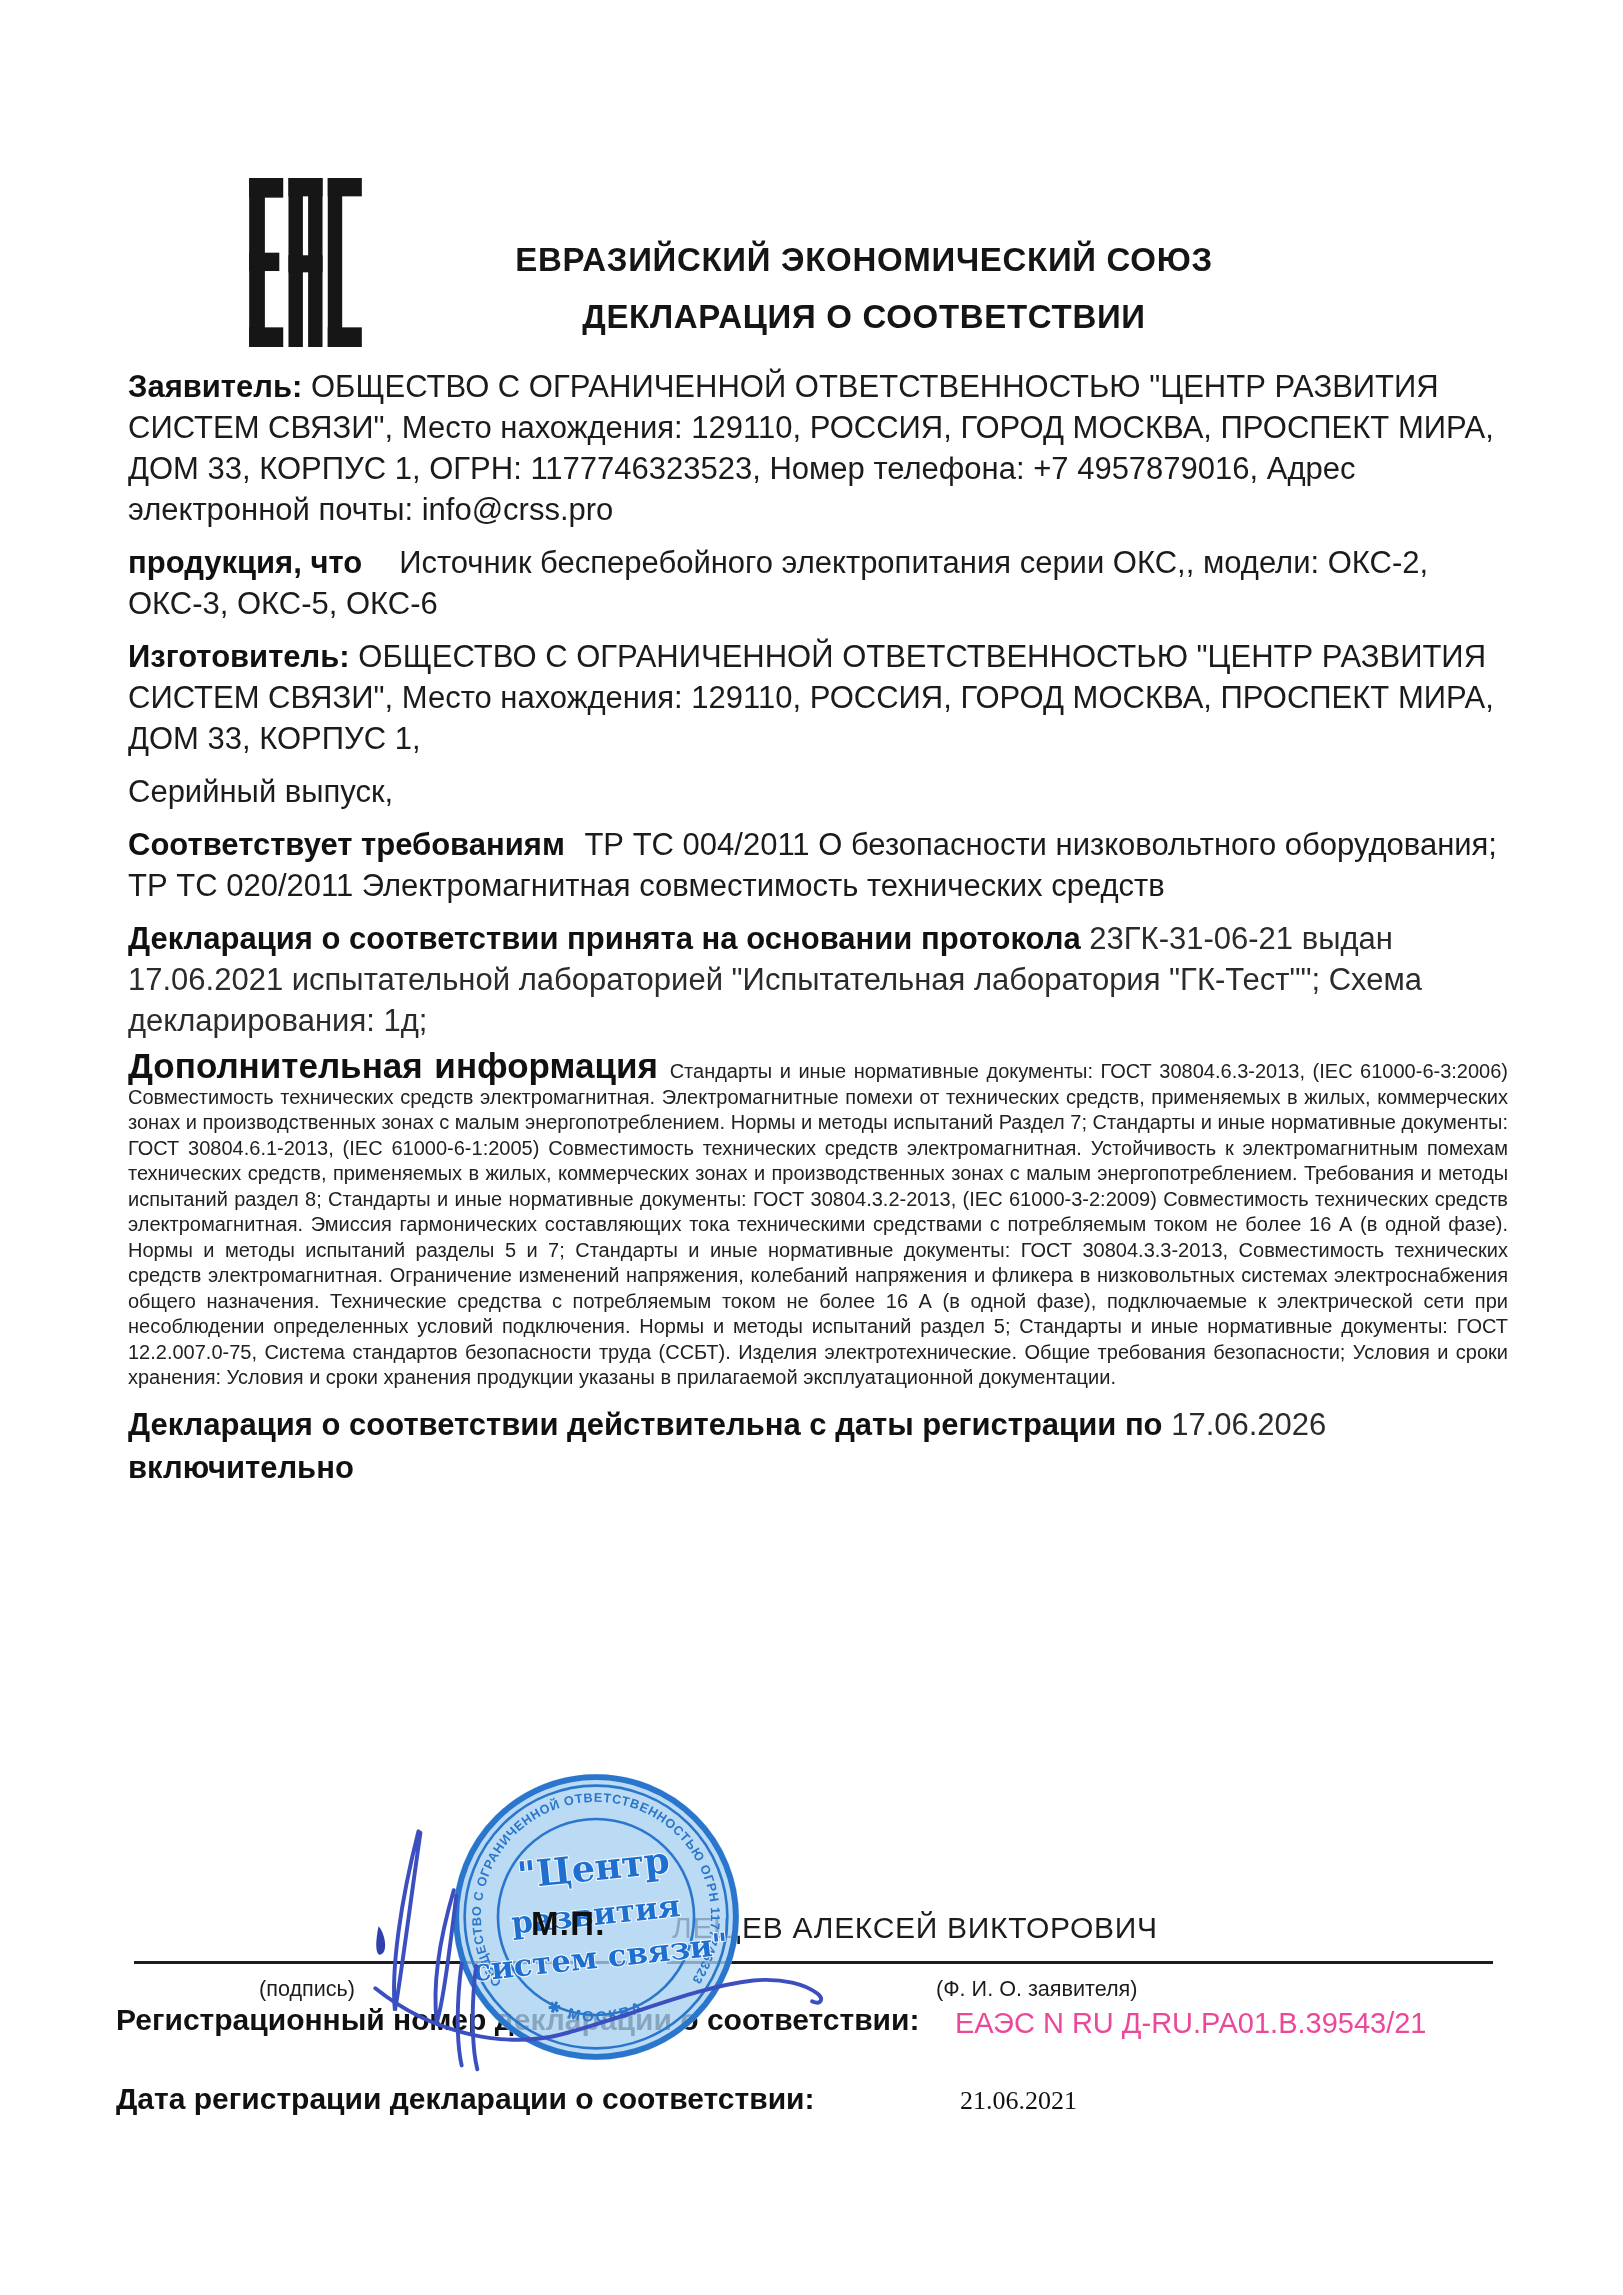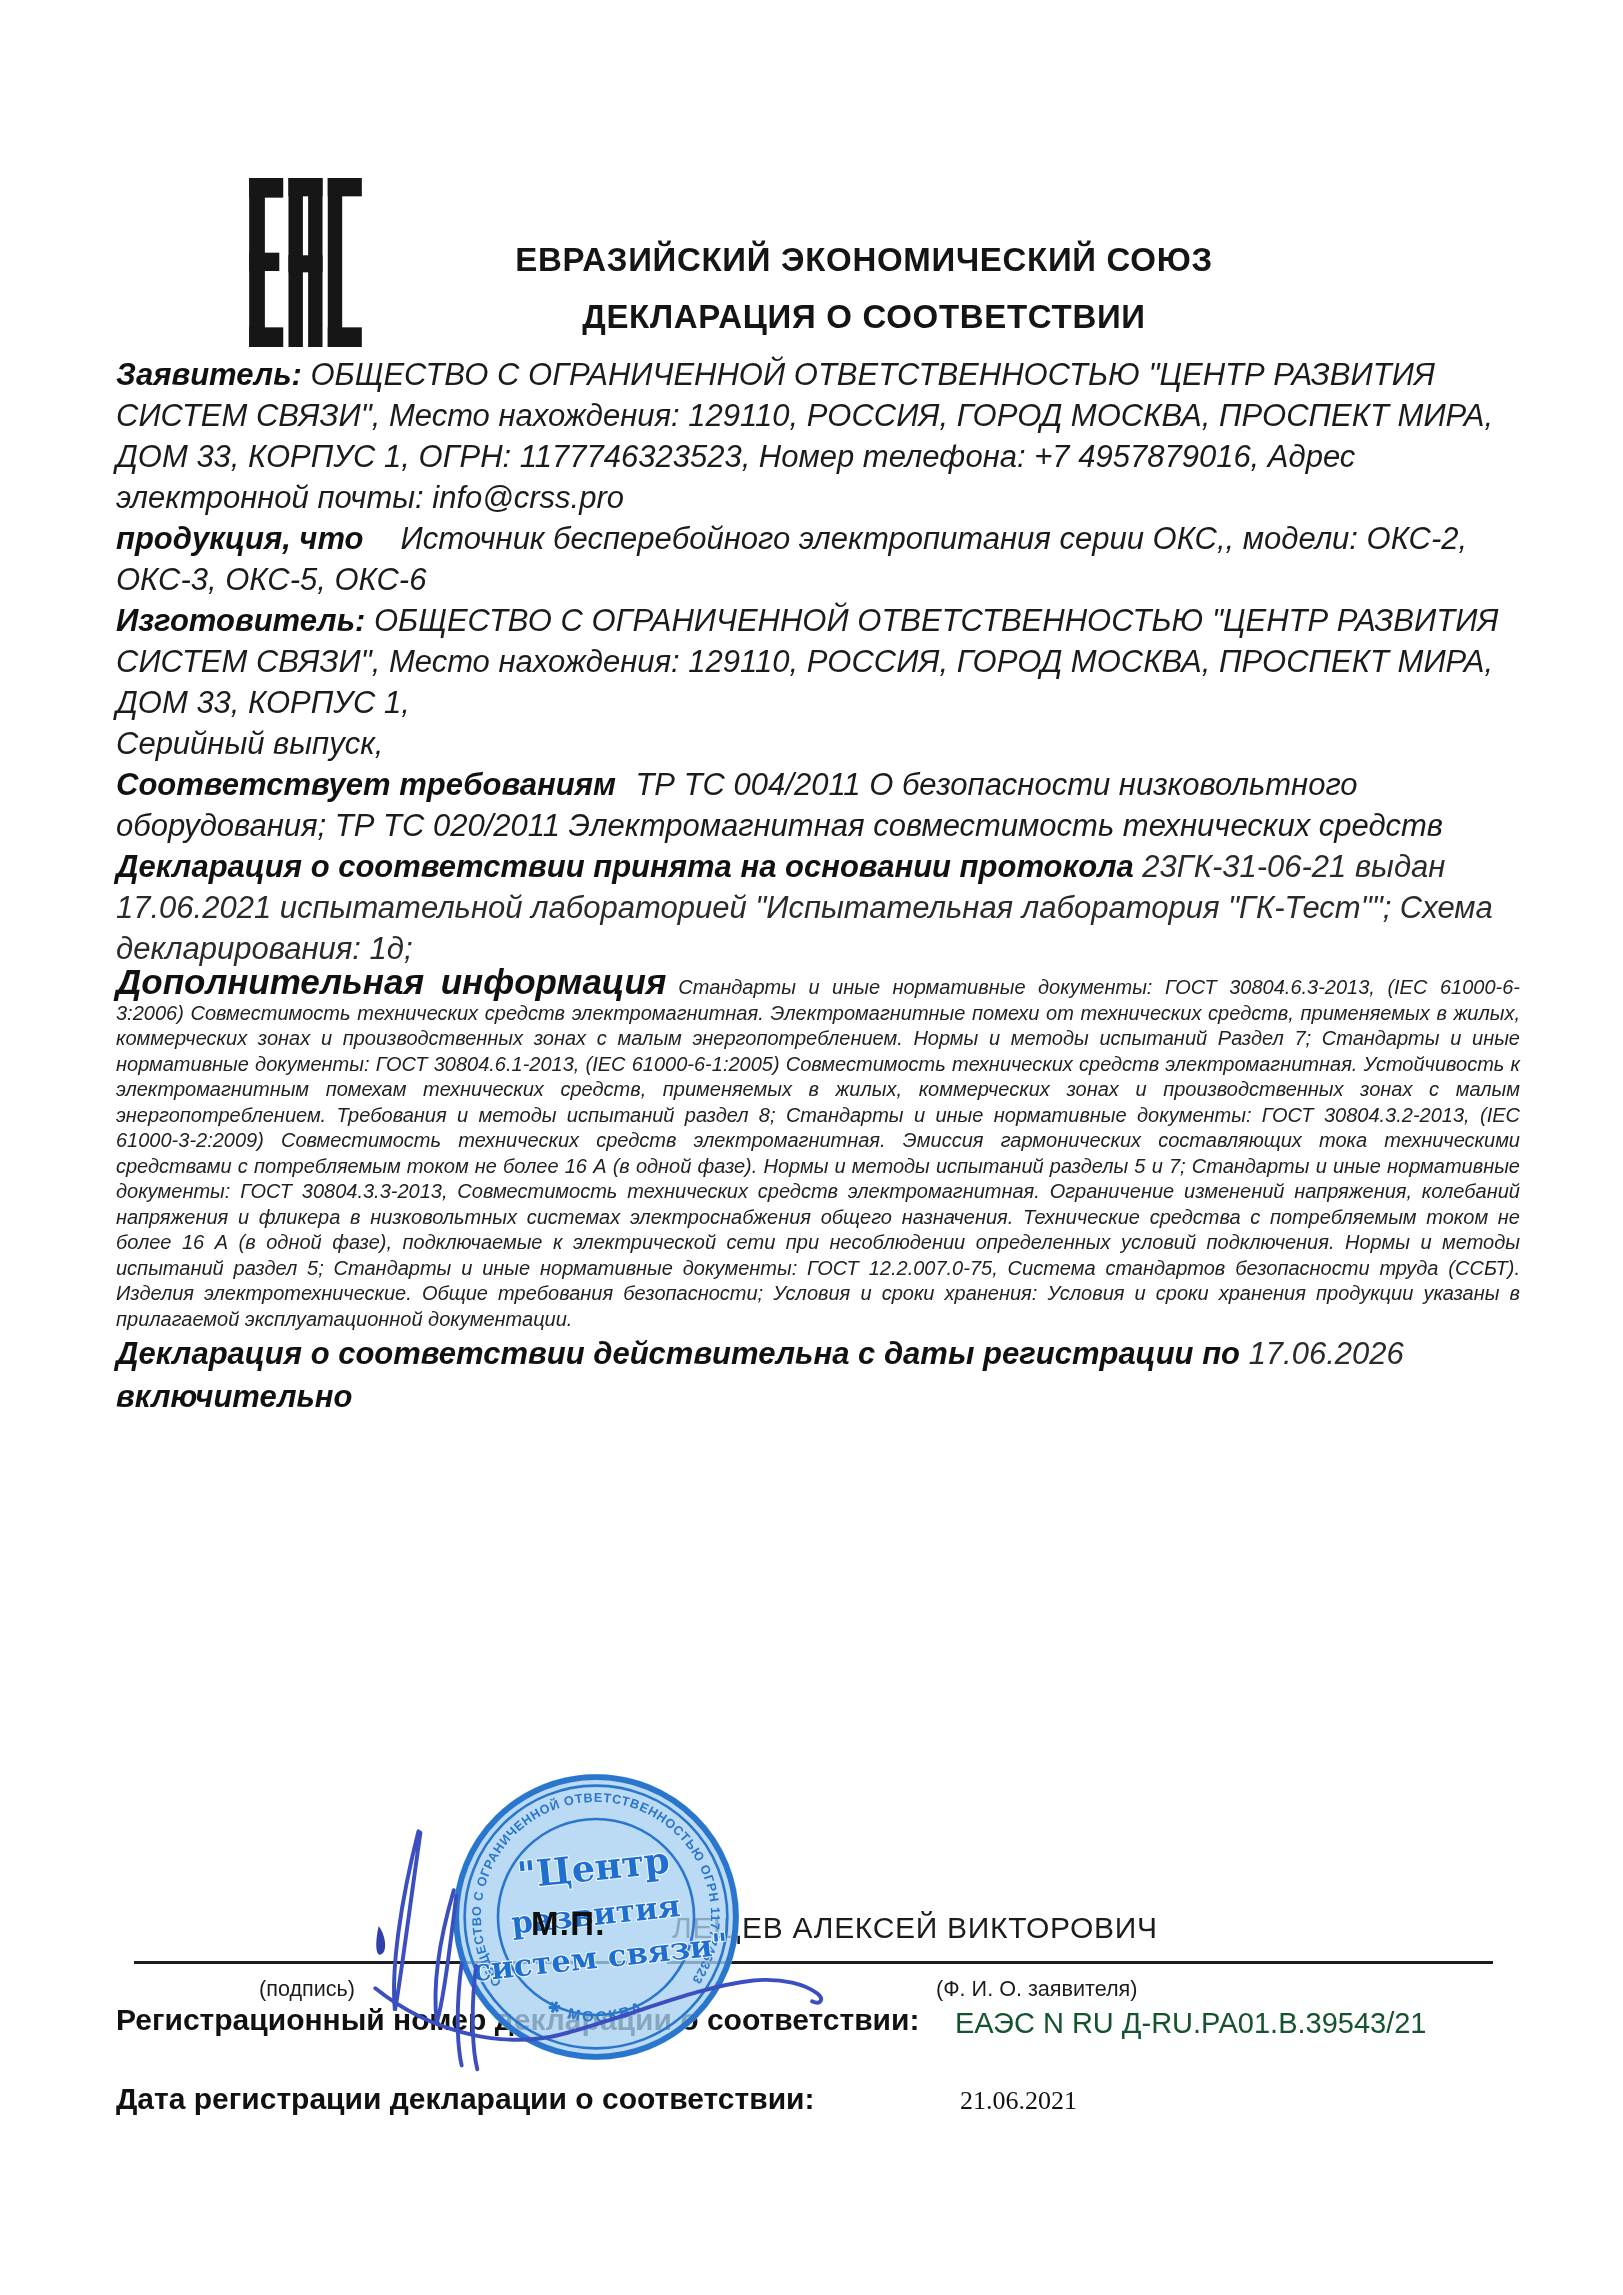--- a/index.html
+++ b/index.html
@@ -14,21 +14,21 @@
   
   .eac-logo{position:absolute;left:249px;top:178px;width:113px;height:169px;}
   .hdr{position:absolute;left:275px;width:1178px;text-align:center;font-weight:bold;font-size:33px;letter-spacing:0.7px;color:#151515;}
   .hdr.union{top:241px;}
   .hdr.doctitle{top:298px;}
   
   .content{
     position:absolute;left:116px;top:354px;width:1404px;
     font-size:31px;line-height:41px;color:#1b1b1b;
   }
-  .content p{margin:0;padding:0;font-style:italic;}
+  .content p{margin:12px;padding:0;}
   .b{font-weight:bold;color:#111;}
   .gap-lg{margin-right:37px;}
   .gap-md{margin-right:19.6px;}
   .val{color:#2b2b2b;}
   .p-basis{margin-top:21px;}
   .p-addl{
     margin-top:10.5px;
     font-size:20px;line-height:25.5px;text-align:justify;color:#222;
   }
   .addl-head{font-size:35px;font-weight:bold;color:#111;margin-right:11.8px;line-height:25.5px;}
@@ -38,21 +38,21 @@
   .sigline.left{left:134px;width:493px;}
   .sigline.right{left:667px;width:826px;}
   .claimant-name{position:absolute;left:672px;top:1911px;font-size:30px;color:#1c1c1c;z-index:2;letter-spacing:0.7px;}
   .sublabel{position:absolute;top:1976px;font-size:21.6px;color:#1c1c1c;z-index:2;}
   .sublabel.sign{left:259px;}
   .sublabel.fio{left:936px;}
   .stamp{position:absolute;left:447px;top:1768px;width:298px;height:298px;z-index:3;}
   .signature{position:absolute;left:357px;top:1792px;width:497px;height:301px;z-index:4;}
   .mp{position:absolute;left:531px;top:1905px;font-size:33px;font-weight:bold;color:#101010;z-index:5;letter-spacing:1.3px;}
   .regrow-label{position:absolute;left:116px;top:2003px;font-size:30px;font-weight:bold;color:#111;z-index:2;}
-  .regrow-value{position:absolute;left:955px;top:2007px;font-size:29px;color:#14532d;z-index:2;}
+  .regrow-value{position:absolute;left:955px;top:2007px;font-size:29px;color:#ec4899;z-index:2;}
   .daterow-label{position:absolute;left:116px;top:2082px;font-size:30px;font-weight:bold;color:#111;z-index:2;}
   .daterow-value{position:absolute;left:960px;top:2086px;font-size:26px;font-family:"Liberation Serif", serif;color:#111;z-index:2;}
   
   .ring-text{font-family:"Liberation Sans", sans-serif;font-weight:bold;font-size:19.5px;fill:#2a76cc;letter-spacing:1.2px;}
   .ring-bottom{font-family:"Liberation Sans", sans-serif;font-weight:bold;font-size:23px;fill:#2a76cc;letter-spacing:4px;}
   .stamp-center{
     font-family:"DejaVu Serif", serif;font-weight:bold;
     fill:#1e6fd0;stroke:#f2f8fd;stroke-width:3px;paint-order:stroke;
     text-anchor:middle;
   }

